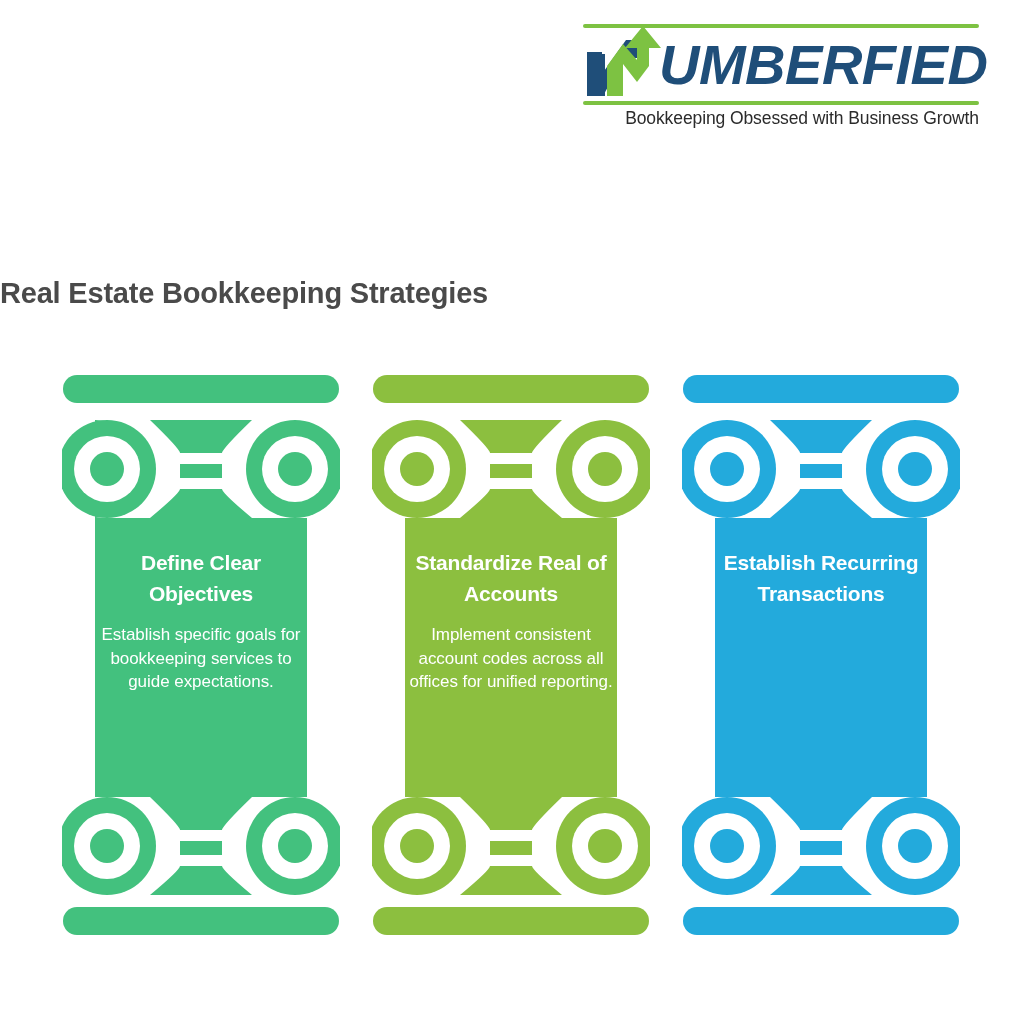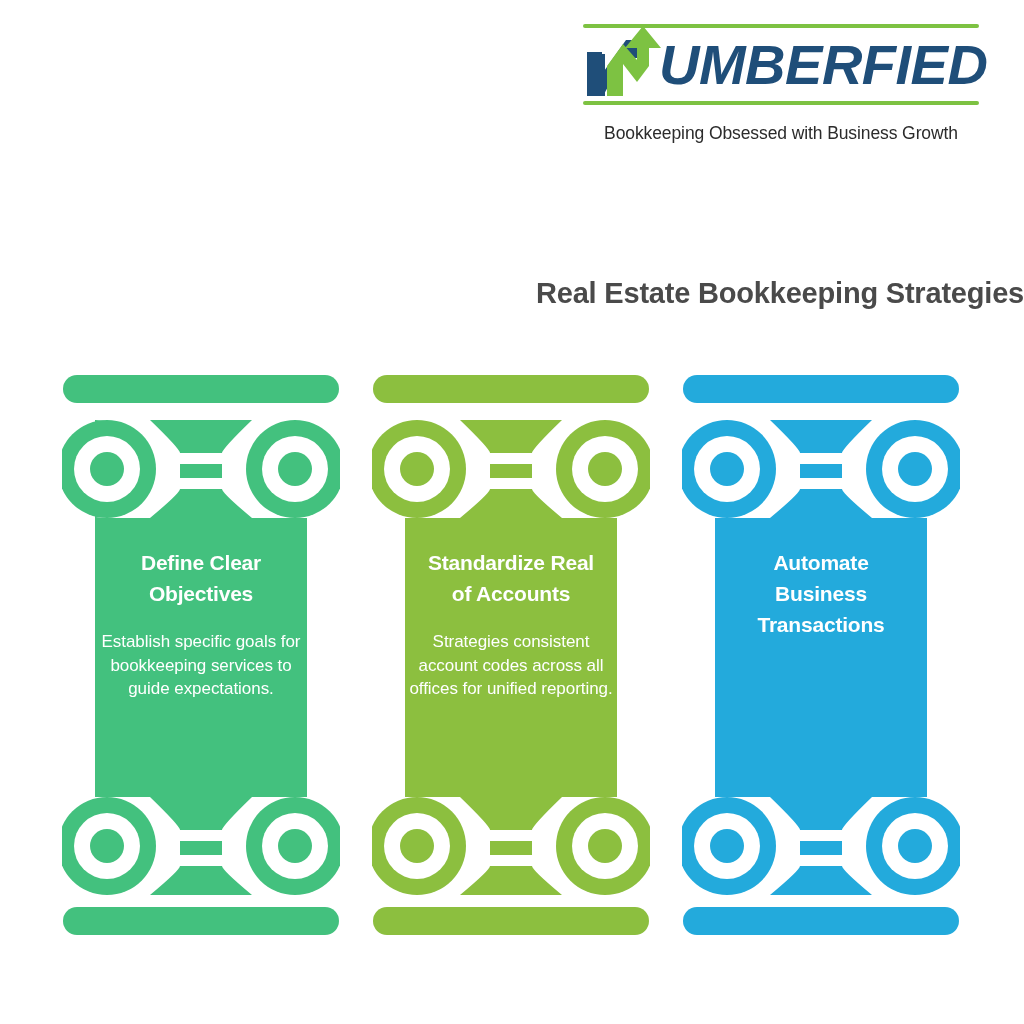--- a/index.html
+++ b/index.html
@@ -51,36 +51,36 @@
     font-family: "Liberation Sans", sans-serif;
     font-size: 56px;
     font-weight: bold;
     font-style: italic;
     letter-spacing: -0.5px;
     color: #1F4E79;
     line-height: 64px;
     white-space: nowrap;
   }
   .logo-tagline {
-    margin-top: 18px;
-    text-align: center;
+    margin-top: 3px;
+    text-align: right;
     font-family: "Liberation Sans", sans-serif;
     font-size: 17.5px;
     color: #2B2B2B;
     letter-spacing: -0.1px;
     white-space: nowrap;
   }
 
   
   .page-title {
     position: absolute;
     left: 0;
     top: 277px;
     width: 1024px;
-    text-align: right;
+    text-align: left;
     font-size: 29px;
     font-weight: bold;
     color: #4A4A4A;
     letter-spacing: -0.2px;
   }
 
   
   .pillars {
     position: absolute;
     left: 0;
@@ -121,24 +121,24 @@
     box-sizing: border-box;
     text-align: center;
     color: #ffffff;
   }
   .pillar-heading {
     font-size: 21px;
     font-weight: bold;
     line-height: 31px;
     letter-spacing: -0.2px;
     margin: 0;
-    padding: 0 16px;
+    padding: 0 4px;
   }
   .pillar-body {
-    margin-top: 21px;
+    margin-top: 14px;
     font-size: 17px;
     line-height: 23.5px;
     font-weight: normal;
     padding: 0 4px;
     letter-spacing: -0.05px;
   }
 </style>
 </head>
 <body>
 
@@ -222,21 +222,21 @@
       <circle cx="233" cy="471" r="33" fill="#ffffff"></circle>
       <g class="pillar-fill-2">
         <circle cx="45" cy="94" r="17" fill="#8CBF3F"></circle>
         <circle cx="233" cy="94" r="17" fill="#8CBF3F"></circle>
         <circle cx="45" cy="471" r="17" fill="#8CBF3F"></circle>
         <circle cx="233" cy="471" r="17" fill="#8CBF3F"></circle>
       </g>
     </svg>
     <div class="pillar-content">
       <div class="pillar-heading">Standardize Real of Accounts</div>
-      <div class="pillar-body">Strategies consistent account codes across all offices for unified reporting.</div>
+      <div class="pillar-body">Implement consistent account codes across all offices for unified reporting.</div>
     </div>
   </div>
 
   <div class="pillar p2">
     <svg class="pillar-svg" viewBox="0 0 278 565">
       <g class="pillar-fill-3">
         <rect x="1" y="0" width="276" height="28" rx="14" fill="#23AADC"></rect>
         <circle cx="45" cy="94" r="49" fill="#23AADC"></circle>
         <circle cx="233" cy="94" r="49" fill="#23AADC"></circle>
         <path d="M88 45 L190 45 Q160 74 160 78 L118 78 Q118 74 88 45 Z" fill="#23AADC"></path>
@@ -255,17 +255,17 @@
       <circle cx="45" cy="471" r="33" fill="#ffffff"></circle>
       <circle cx="233" cy="471" r="33" fill="#ffffff"></circle>
       <g class="pillar-fill-3">
         <circle cx="45" cy="94" r="17" fill="#23AADC"></circle>
         <circle cx="233" cy="94" r="17" fill="#23AADC"></circle>
         <circle cx="45" cy="471" r="17" fill="#23AADC"></circle>
         <circle cx="233" cy="471" r="17" fill="#23AADC"></circle>
       </g>
     </svg>
     <div class="pillar-content">
-      <div class="pillar-heading">Automate Business Transactions</div>
+      <div class="pillar-heading">Establish Recurring Transactions</div>
     </div>
   </div>
 
 </div>
 
 </body></html>

